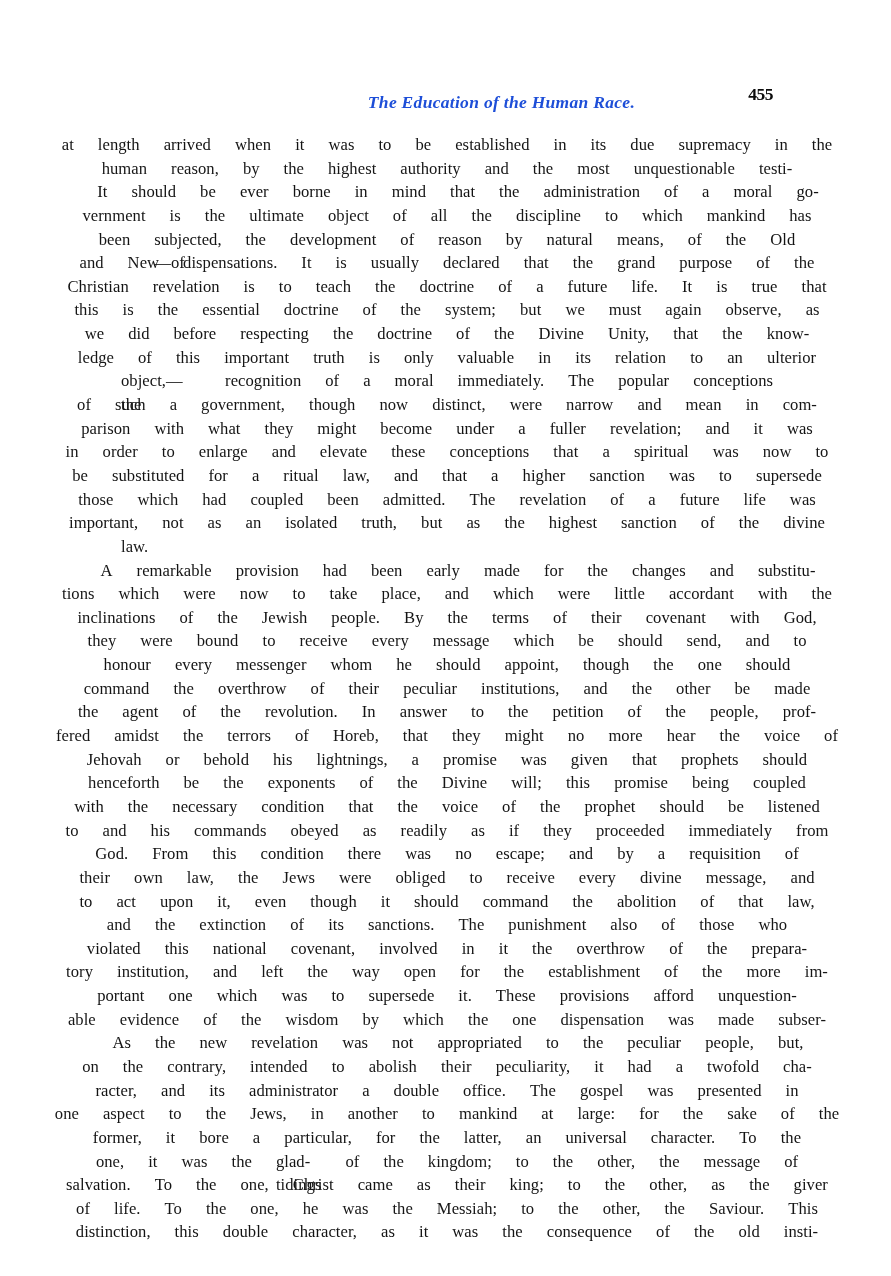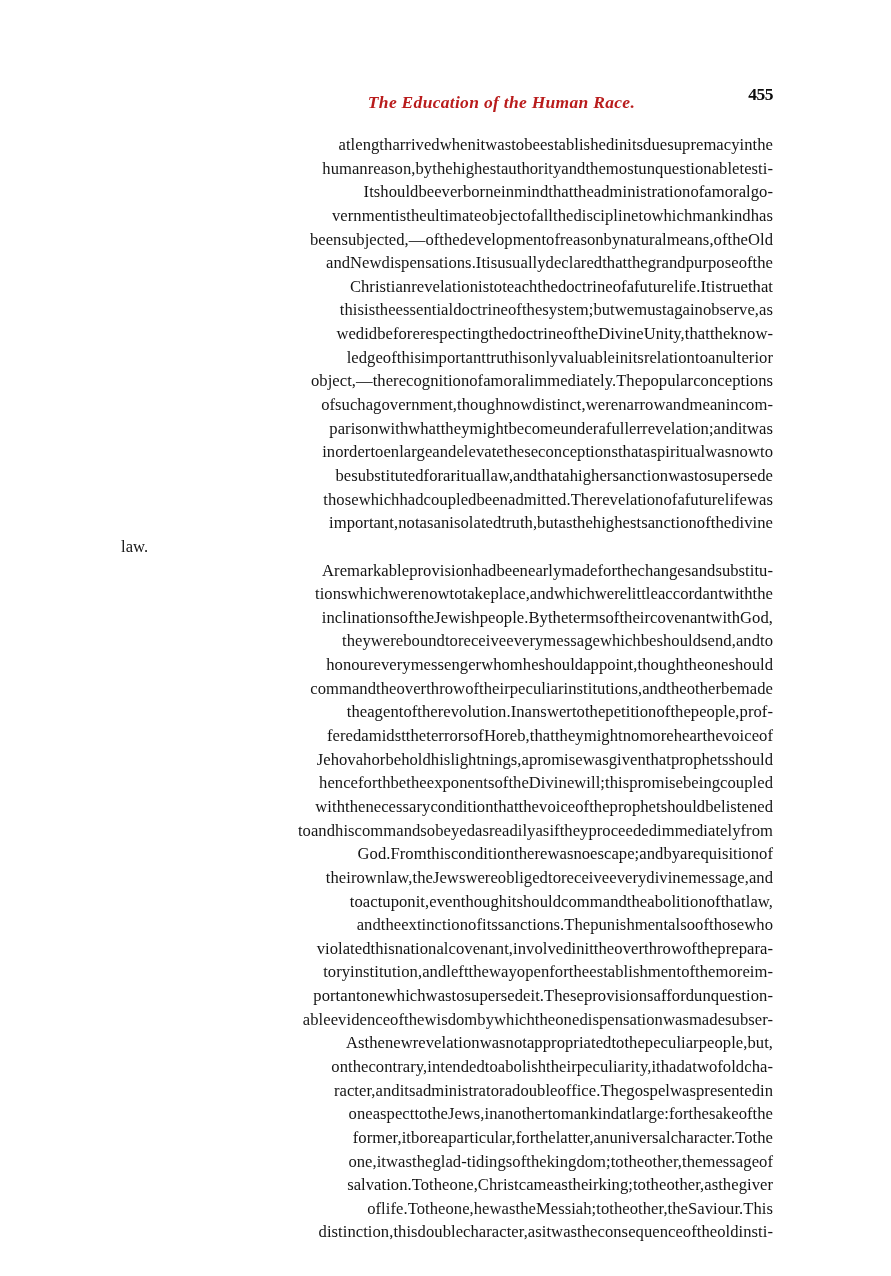--- a/index.html
+++ b/index.html
@@ -29,21 +29,21 @@
     height: 26px;
     display: flex;
     align-items: baseline;
     justify-content: center;
   }
   .running-head .title {
     font-style: italic;
     font-weight: 700;
     font-size: 17.5px;
     letter-spacing: 0.3px;
-    color: #b91c1c;
+    color: #1d4ed8;
     white-space: nowrap;
     transform: translateX(56px);
   }
   .folio {
     position: absolute;
     right: 118px;
     top: 84px;
     font-weight: 700;
     font-size: 17.5px;
     letter-spacing: -0.5px;
@@ -65,22 +65,23 @@
   }
   
   .ln {
     display: block;
     white-space: nowrap;
     height: 23.65px;
   }
   
   .ln.j {
     display: flex;
-    justify-content: flex-end;
+    justify-content: center;
     white-space: normal;
+    gap: 24px;
   }
   .ln.j > i {
     font-style: normal;
     display: inline-block;
   }
   .ln.ind { padding-left: 22px; }
   
   .textblock, .running-head, .folio {
     -webkit-font-smoothing: none;
     text-rendering: optimizeLegibility;

